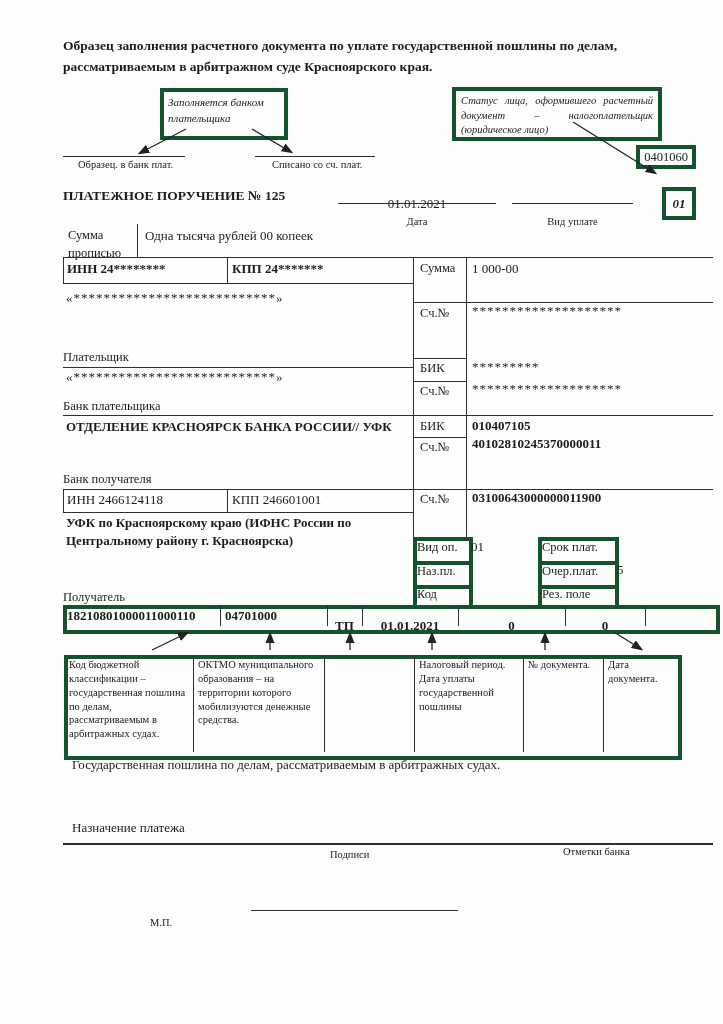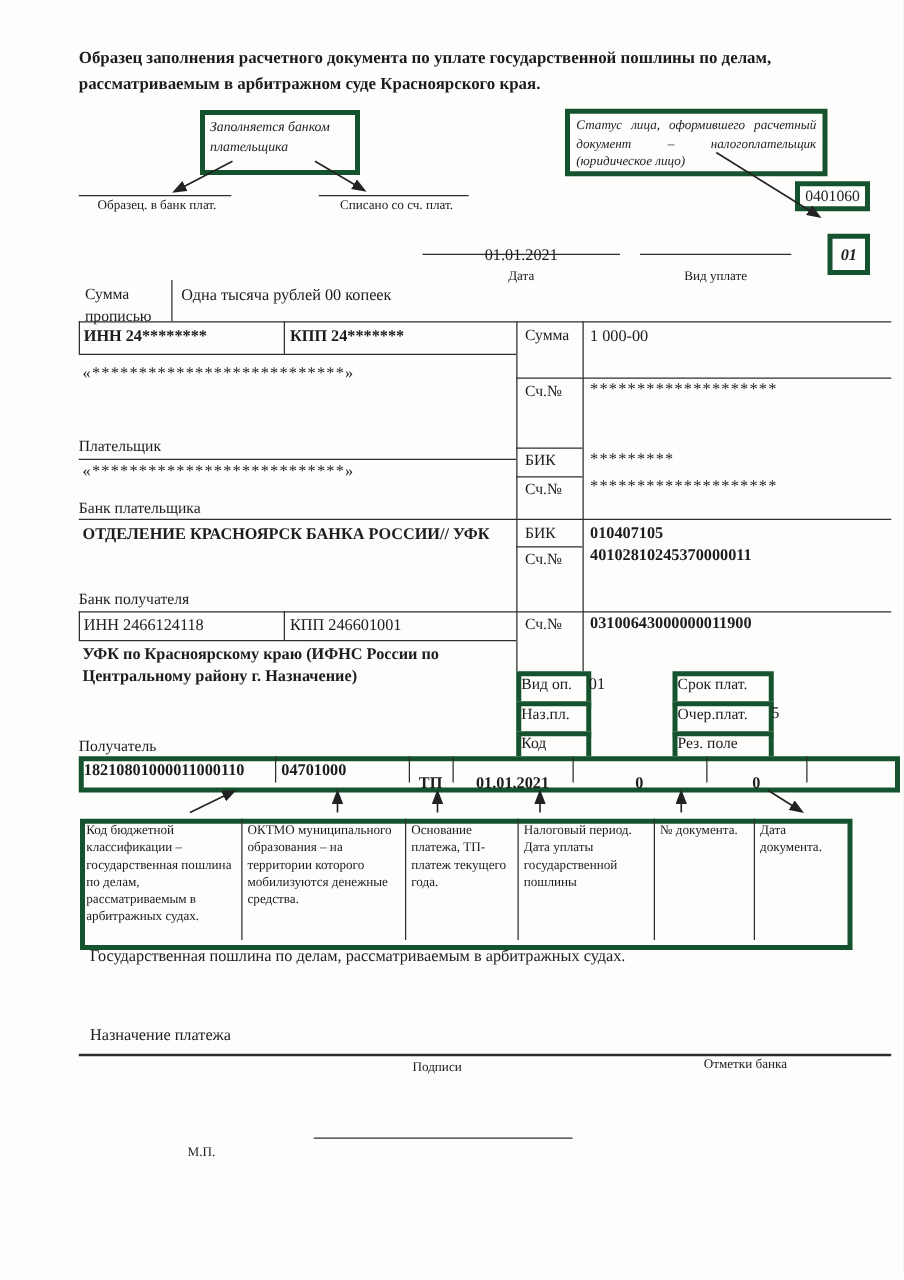--- a/index.html
+++ b/index.html
@@ -34,20 +34,21 @@
 
   <div class="box center" style="left:636px;top:135px;width:52px;height:16px;font-size:12.5px;line-height:16px;">0401060</div>
 
   <div class="box center b i" style="left:662px;top:177px;width:26px;height:25px;font-size:13px;line-height:25px;">01</div>
 
   <div class="line-h" style="left:63px;top:156px;width:122px;"></div>
   <div class="abs small" style="left:78px;top:159px;">Образец. в банк плат.</div>
   <div class="line-h" style="left:255px;top:156px;width:120px;"></div>
   <div class="abs small" style="left:272px;top:159px;">Списано со сч. плат.</div>
 
+  <div class="abs b" style="left:63px;top:188px;font-size:13.5px;">ПЛАТЕЖНОЕ ПОРУЧЕНИЕ № 125</div>
 
   <div class="abs center" style="left:338px;top:186px;width:158px;">01.01.2021</div>
   <div class="line-h" style="left:338px;top:203px;width:158px;"></div>
   <div class="abs small center" style="left:338px;top:206px;width:158px;">Дата</div>
 
   <div class="line-h" style="left:512px;top:203px;width:121px;"></div>
   <div class="abs small center" style="left:512px;top:206px;width:121px;">Вид уплате</div>
 
   <div class="abs mid" style="left:68px;top:228px;">Сумма</div>
   <div class="abs mid" style="left:68px;top:246px;">прописью</div>
@@ -94,21 +95,21 @@
   <div class="abs mid" style="left:63px;top:472px;">Банк получателя</div>
   <div class="line-h" style="left:63px;top:489px;width:650px;"></div>
 
   <div class="line-v" style="left:63px;top:489px;height:23px;"></div>
   <div class="line-v" style="left:227px;top:489px;height:23px;"></div>
   <div class="line-h" style="left:63px;top:512px;width:350px;"></div>
   <div class="abs" style="left:67px;top:492px;">ИНН 2466124118</div>
   <div class="abs" style="left:232px;top:492px;">КПП 246601001</div>
 
   <div class="abs b" style="left:66px;top:515px;">УФК по Красноярскому краю (ИФНС России по</div>
-  <div class="abs b" style="left:66px;top:533px;">Центральному району г. Назначение)</div>
+  <div class="abs b" style="left:66px;top:533px;">Центральному району г. Красноярска)</div>
 
   <div class="abs mid" style="left:420px;top:492px;">Сч.№</div>
   <div class="abs b" style="left:472px;top:490px;">03100643000000011900</div>
 
   <div class="box" style="left:413px;top:537px;width:52px;height:21px;"></div>
   <div class="abs mid" style="left:417px;top:540px;">Вид оп.</div>
   <div class="abs" style="left:471px;top:539px;">01</div>
 
   <div class="box" style="left:413px;top:561px;width:52px;height:21px;"></div>
   <div class="abs mid" style="left:417px;top:564px;">Наз.пл.</div>
@@ -143,21 +144,20 @@
   <div class="abs b center" style="left:565px;top:608px;width:80px;">0</div>
 
   <div class="box" style="left:64px;top:655px;width:610px;height:97px;"></div>
   <div class="line-v" style="left:193px;top:655px;height:97px;"></div>
   <div class="line-v" style="left:324px;top:655px;height:97px;"></div>
   <div class="line-v" style="left:414px;top:655px;height:97px;"></div>
   <div class="line-v" style="left:523px;top:655px;height:97px;"></div>
   <div class="line-v" style="left:603px;top:655px;height:97px;"></div>
   <div class="abs note" style="left:64px;top:655px;width:122px;">Код бюджетной классификации – государственная пошлина по делам, рассматриваемым в арбитражных судах.</div>
   <div class="abs note" style="left:193px;top:655px;width:124px;">ОКТМО муниципального образования – на территории которого мобилизуются денежные средства.</div>
-  <div class="abs note" style="left:324px;top:655px;width:83px;">Основание платежа, ТП-платеж текущего года.</div>
   <div class="abs note" style="left:414px;top:655px;width:102px;">Налоговый период. Дата уплаты государственной пошлины</div>
   <div class="abs note" style="left:523px;top:655px;width:73px;">№ документа.</div>
   <div class="abs note" style="left:603px;top:655px;width:64px;">Дата документа.</div>
 
   <div class="abs" style="left:72px;top:757px;">Государственная пошлина по делам, рассматриваемым в арбитражных судах.</div>
   <div class="abs" style="left:72px;top:820px;">Назначение платежа</div>
   <div class="line-h" style="left:63px;top:843px;width:650px;height:1.5px;"></div>
   <div class="abs small" style="left:330px;top:849px;">Подписи</div>
   <div class="abs small" style="left:563px;top:846px;">Отметки банка</div>
   <div class="line-h" style="left:251px;top:910px;width:207px;"></div>

